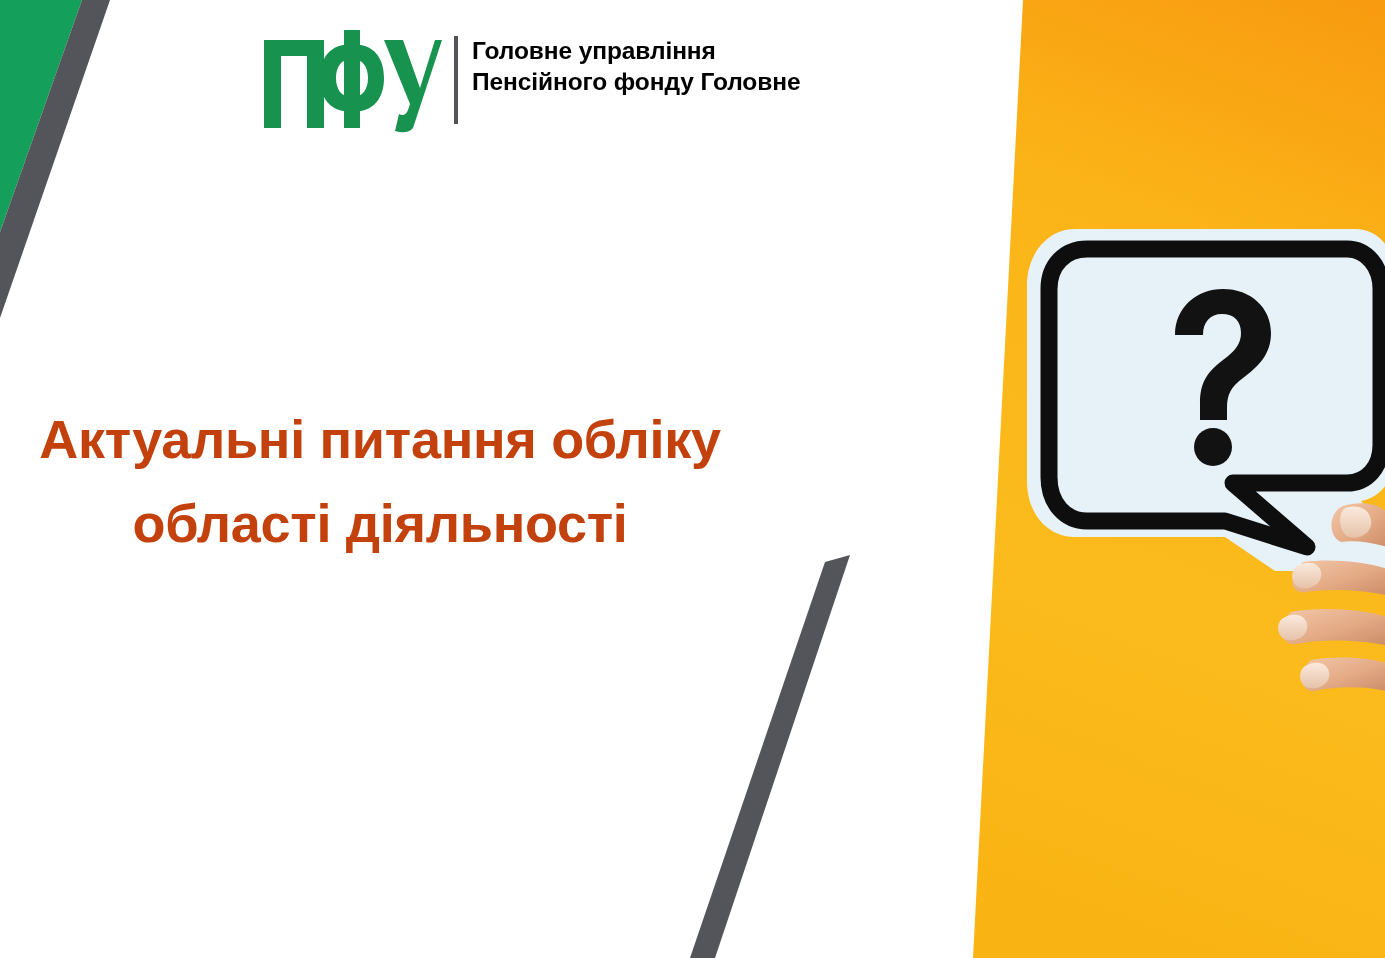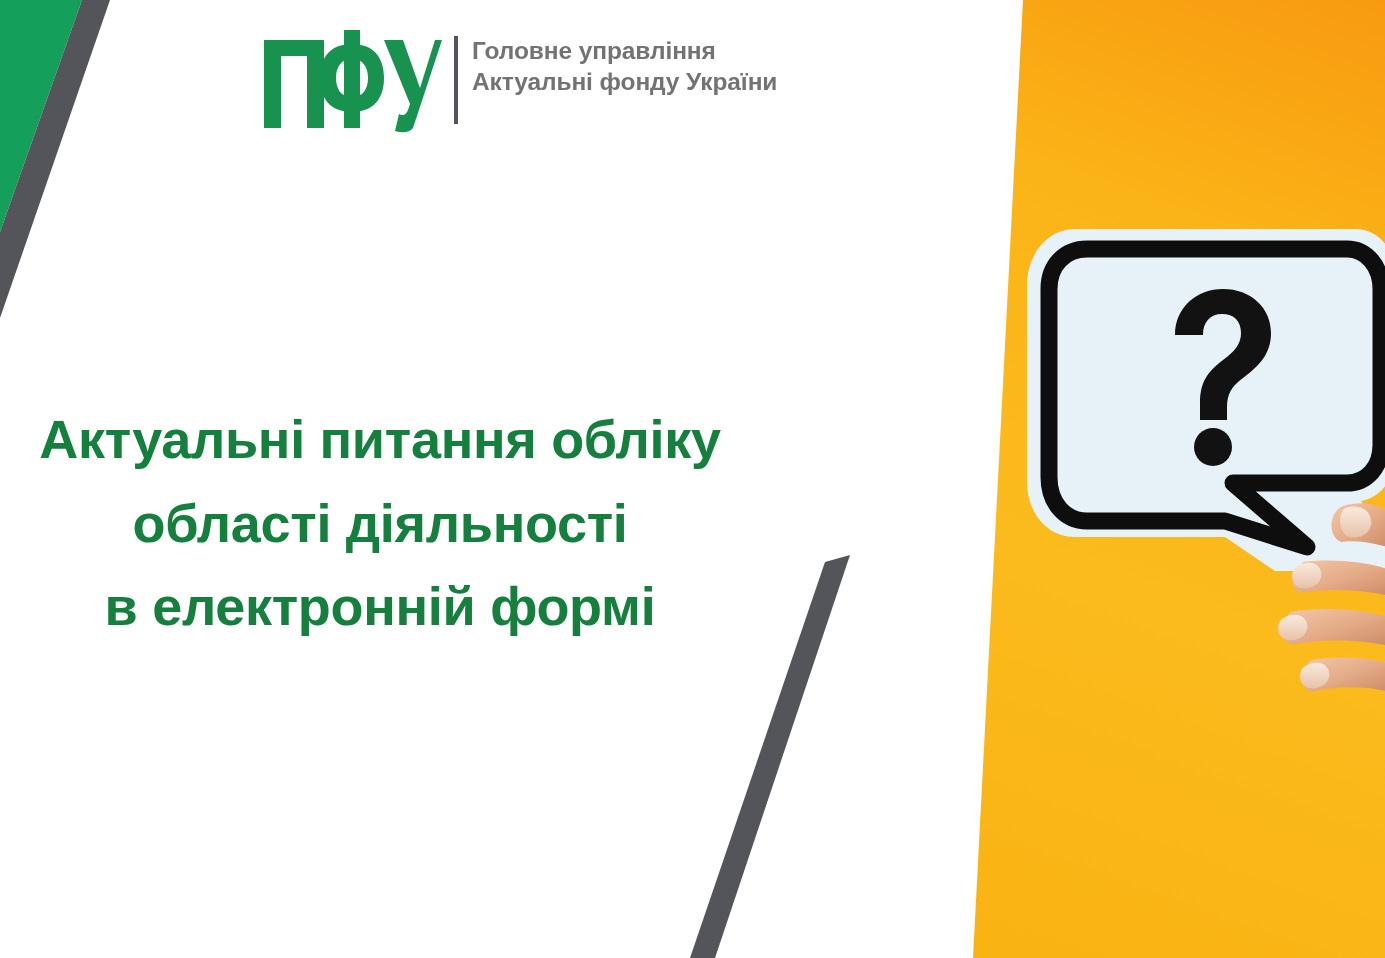--- a/index.html
+++ b/index.html
@@ -80,36 +80,36 @@
   }
   .logo-divider {
     width: 4px;
     height: 88px;
     background: #53555A;
     margin: 8px 14px 0 10px;
     flex: 0 0 auto;
   }
   .logo-lines {
     margin-top: 7px;
-    color: #737373;
+    color: #000000;
     font-size: 24.5px;
     line-height: 1.27;
     font-weight: 700;
     letter-spacing: -0.1px;
     white-space: nowrap;
   }
 
   
   .headline {
     position: absolute;
     left: 0;
     top: 398px;
     width: 760px;
     text-align: center;
-    color: #15803d;
+    color: #c2410c;
     font-size: 54px;
     font-weight: 700;
     line-height: 1.55;
     letter-spacing: -0.3px;
   }
   .headline .ln { display: block; white-space: nowrap; }
 
   
   .bubble-wrap {
     position: absolute;
@@ -164,28 +164,27 @@
         <path d="M122 12 H141 L158 60 L173 12 H180
                  L151 100 C 147 105, 140 105, 133 103
                  L137 86 C 141 88, 144 87, 146 82 L148 76 Z"></path>
       </g>
     </svg>
 
     <div class="logo-divider"></div>
 
     <div class="logo-lines">
       <div>Головне управління</div>
-      <div>Актуальні фонду України</div>
+      <div>Пенсійного фонду Головне</div>
     </div>
   </div>
 
   <div class="headline">
     <span class="ln">Актуальні питання обліку</span>
     <span class="ln">області діяльності</span>
-    <span class="ln">в електронній формі</span>
   </div>
 
   <div class="bubble-wrap">
     <svg class="bubble-svg" viewBox="0 0 420 380" aria-hidden="true">
 
       <path d="M100 14
                H380
                C 404 14, 420 34, 420 62
                V 238
                C 420 262, 408 282, 386 286

